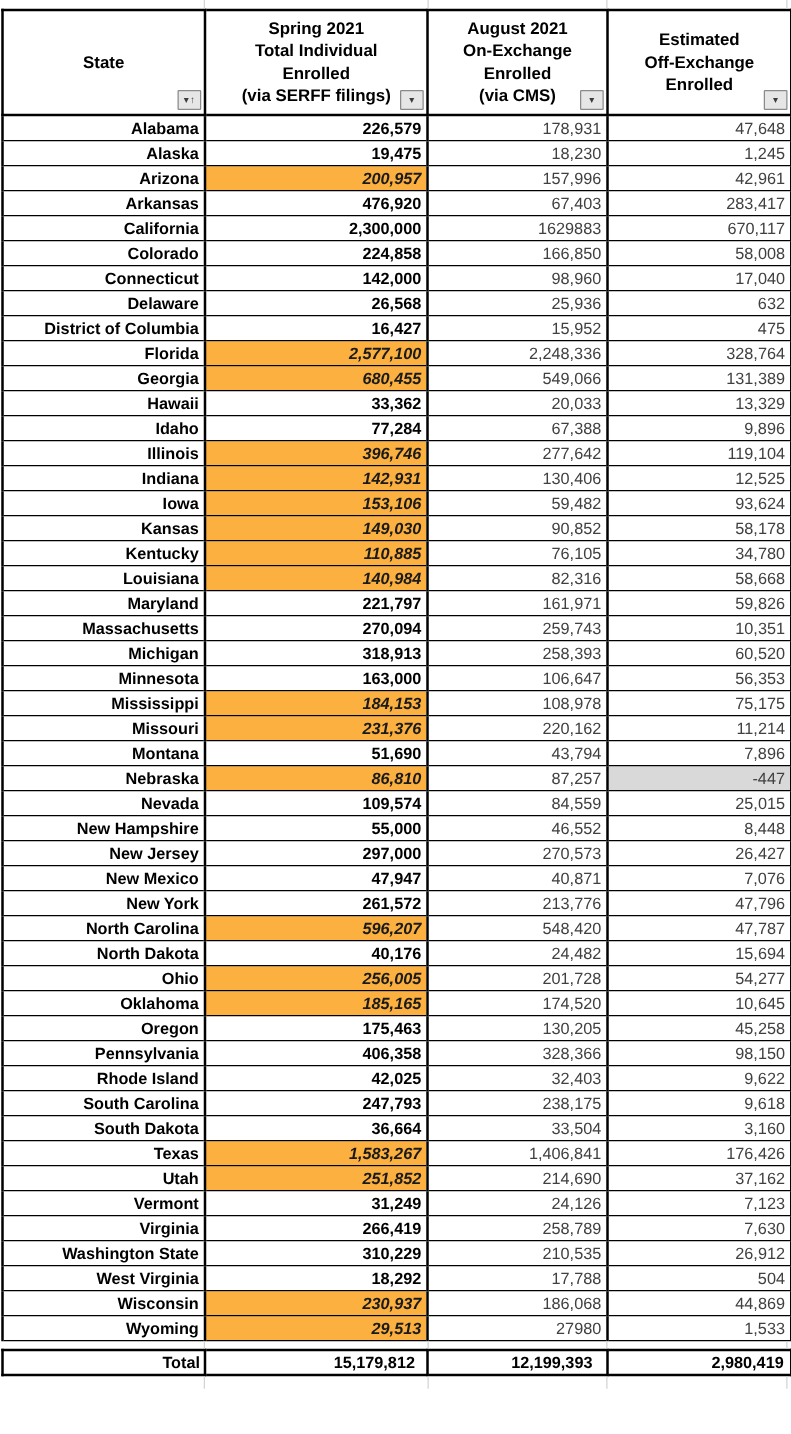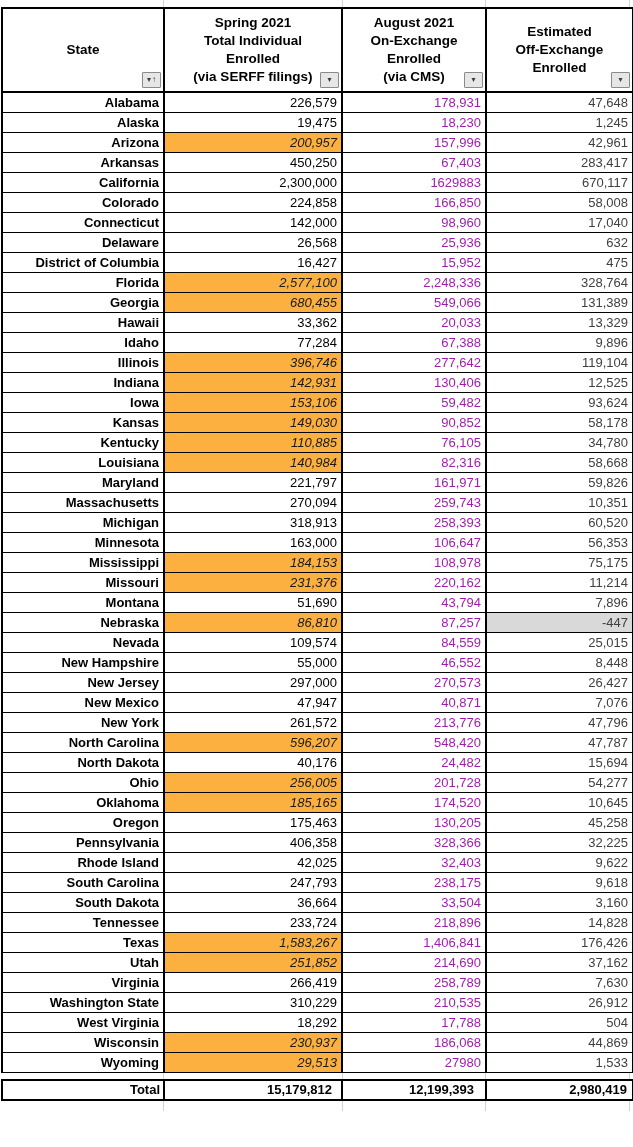--- a/index.html
+++ b/index.html
@@ -35,22 +35,22 @@
   .fbtn .arrow{font-size:8px;margin-left:1px;}
 
   
   table.main td{
     border-top:1px solid #000;border-bottom:1px solid #000;
     border-left:2px solid #000;border-right:2px solid #000;
     height:19px;font-size:13px;text-align:right;
     white-space:nowrap;overflow:hidden;padding:0 4px;line-height:19px;
   }
   td.c-state{font-weight:bold;color:#000;padding-right:3px;}
-  td.c-spring{font-weight:normal;color:#000;padding-right:9px;}
-  td.c-aug{color:#a21caf;padding-right:11px;}
+  td.c-spring{font-weight:bold;color:#000;padding-right:9px;}
+  td.c-aug{color:#404040;padding-right:11px;}
   td.c-off{color:#404040;padding-right:5px;}
   td.hl{background:var(--hl,#FBB040);font-style:italic;color:#1a1a1a;}
   td.graycell{background:var(--graycell,#D9D9D9);}
 
   
   table.total td{
     border:2px solid #000;height:18px;font-size:13px;font-weight:bold;color:#000;
     text-align:right;padding:0 5px;line-height:18px;white-space:nowrap;
   }
   table.total td.c-state{padding-right:3px;}
@@ -128,21 +128,21 @@
           <td class="c-off">1,245</td>
         </tr>
         <tr>
           <td class="c-state">Arizona</td>
           <td class="c-spring hl">200,957</td>
           <td class="c-aug">157,996</td>
           <td class="c-off">42,961</td>
         </tr>
         <tr>
           <td class="c-state">Arkansas</td>
-          <td class="c-spring">450,250</td>
+          <td class="c-spring">476,920</td>
           <td class="c-aug">67,403</td>
           <td class="c-off">283,417</td>
         </tr>
         <tr>
           <td class="c-state">California</td>
           <td class="c-spring">2,300,000</td>
           <td class="c-aug">1629883</td>
           <td class="c-off">670,117</td>
         </tr>
         <tr>
@@ -334,57 +334,57 @@
         <tr>
           <td class="c-state">Oregon</td>
           <td class="c-spring">175,463</td>
           <td class="c-aug">130,205</td>
           <td class="c-off">45,258</td>
         </tr>
         <tr>
           <td class="c-state">Pennsylvania</td>
           <td class="c-spring">406,358</td>
           <td class="c-aug">328,366</td>
-          <td class="c-off">32,225</td>
+          <td class="c-off">98,150</td>
         </tr>
         <tr>
           <td class="c-state">Rhode Island</td>
           <td class="c-spring">42,025</td>
           <td class="c-aug">32,403</td>
           <td class="c-off">9,622</td>
         </tr>
         <tr>
           <td class="c-state">South Carolina</td>
           <td class="c-spring">247,793</td>
           <td class="c-aug">238,175</td>
           <td class="c-off">9,618</td>
         </tr>
         <tr>
           <td class="c-state">South Dakota</td>
           <td class="c-spring">36,664</td>
           <td class="c-aug">33,504</td>
           <td class="c-off">3,160</td>
         </tr>
         <tr>
-          <td class="c-state">Tennessee</td>
-          <td class="c-spring">233,724</td>
-          <td class="c-aug">218,896</td>
-          <td class="c-off">14,828</td>
-        </tr>
-        <tr>
           <td class="c-state">Texas</td>
           <td class="c-spring hl">1,583,267</td>
           <td class="c-aug">1,406,841</td>
           <td class="c-off">176,426</td>
         </tr>
         <tr>
           <td class="c-state">Utah</td>
           <td class="c-spring hl">251,852</td>
           <td class="c-aug">214,690</td>
           <td class="c-off">37,162</td>
+        </tr>
+        <tr>
+          <td class="c-state">Vermont</td>
+          <td class="c-spring">31,249</td>
+          <td class="c-aug">24,126</td>
+          <td class="c-off">7,123</td>
         </tr>
         <tr>
           <td class="c-state">Virginia</td>
           <td class="c-spring">266,419</td>
           <td class="c-aug">258,789</td>
           <td class="c-off">7,630</td>
         </tr>
         <tr>
           <td class="c-state">Washington State</td>
           <td class="c-spring">310,229</td>

